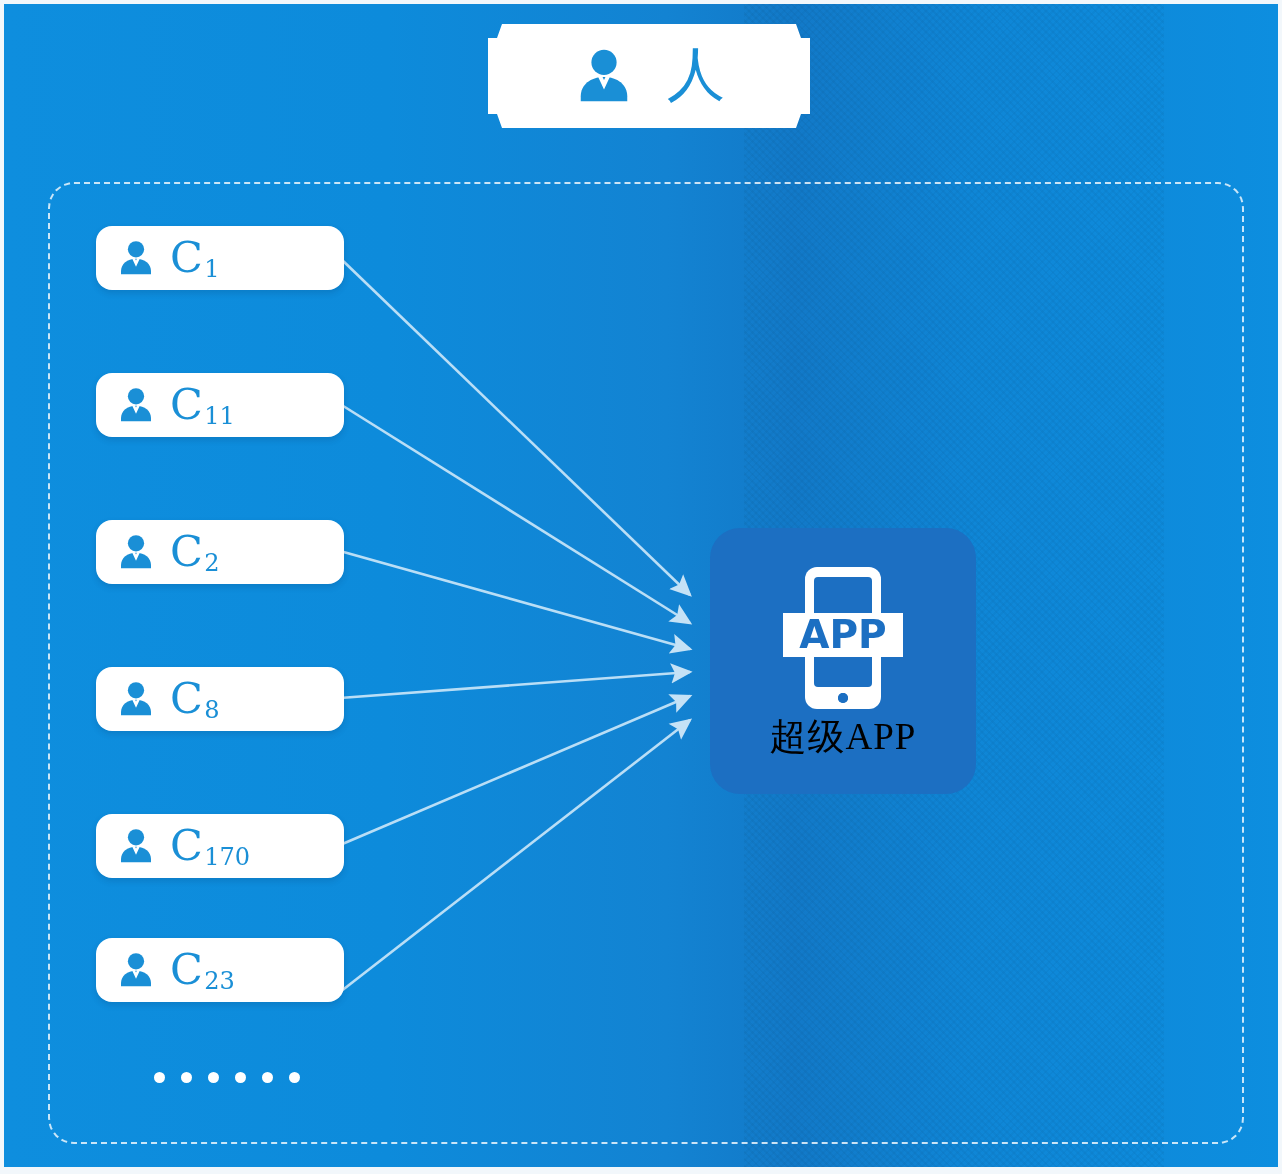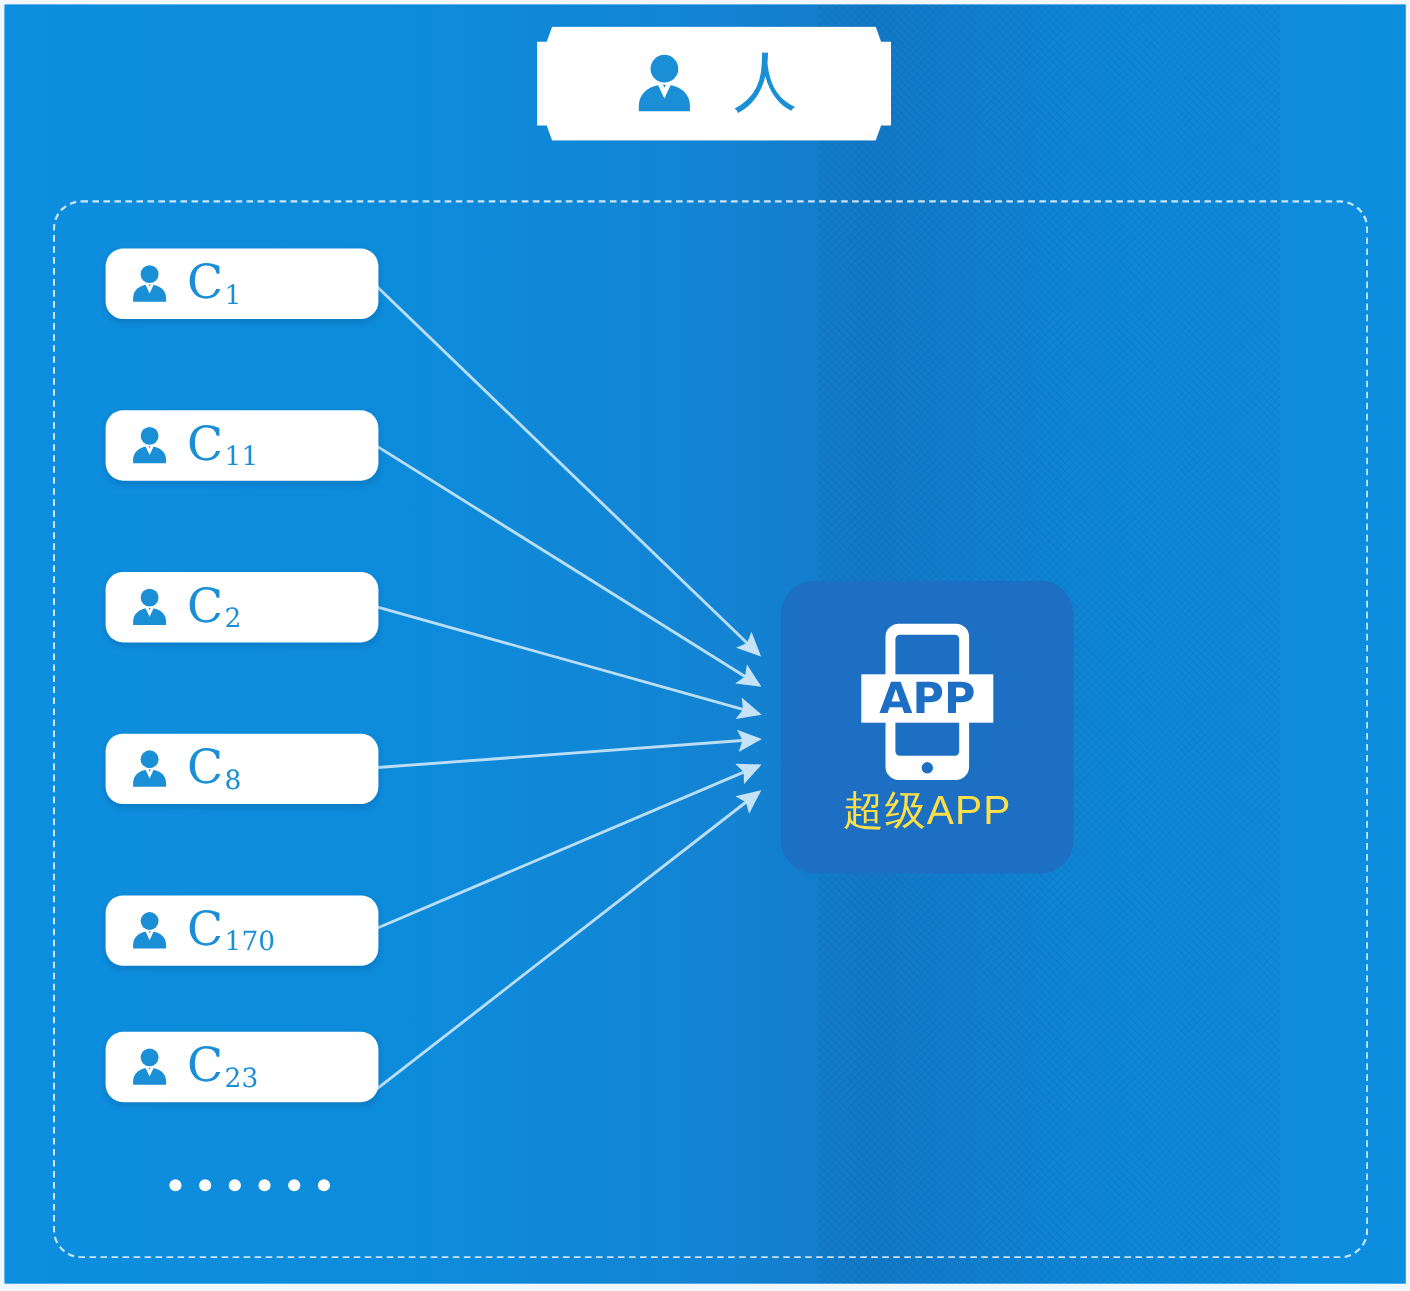--- a/index.html
+++ b/index.html
@@ -163,22 +163,22 @@
     align-items: center;
     justify-content: center;
     gap: 6px;
   }
   #app-icon-wrap {
     position: relative;
     width: 124px;
     height: 146px;
   }
   #app-label {
-    color: #fde047;
-    font-family: Liberation Sans, sans-serif;
+    color: #000000;
+    font-family: Liberation Serif, serif;
     font-size: 37px;
     line-height: 1.1;
     letter-spacing: 1px;
     white-space: nowrap;
   }
 </style>
 </head>
 <body>
 
 <div id="stage">

